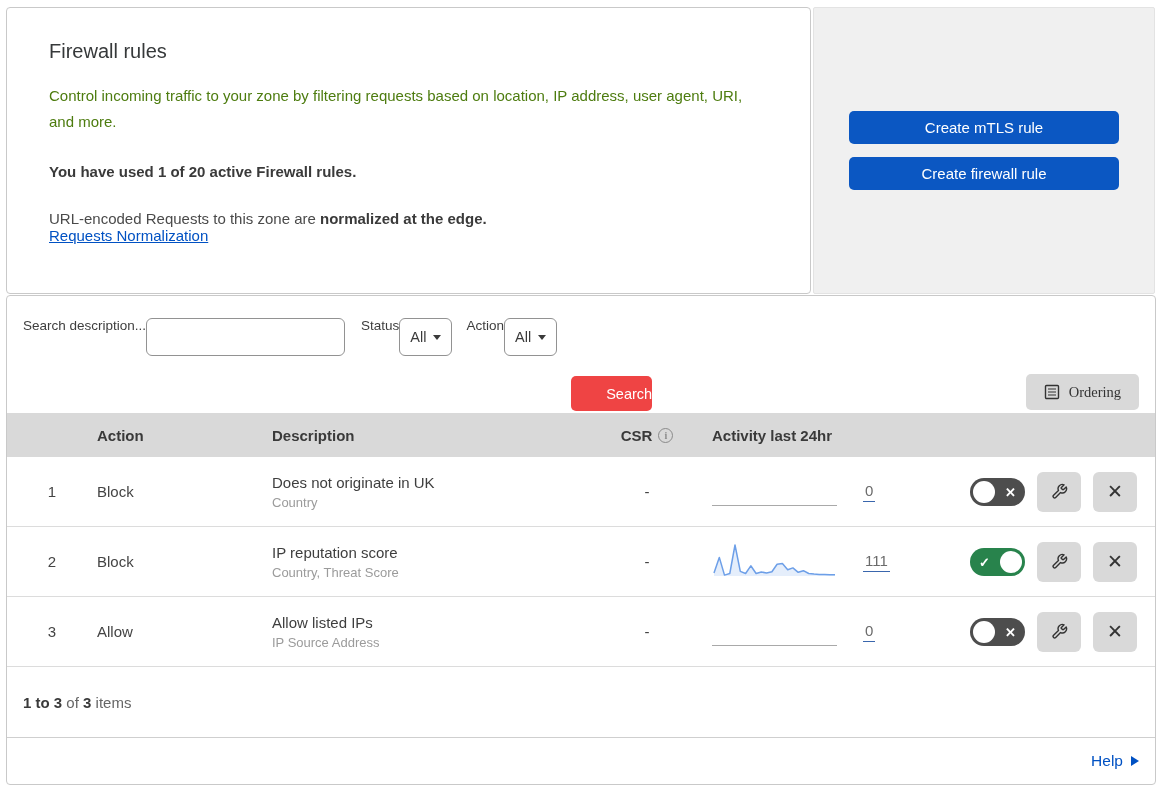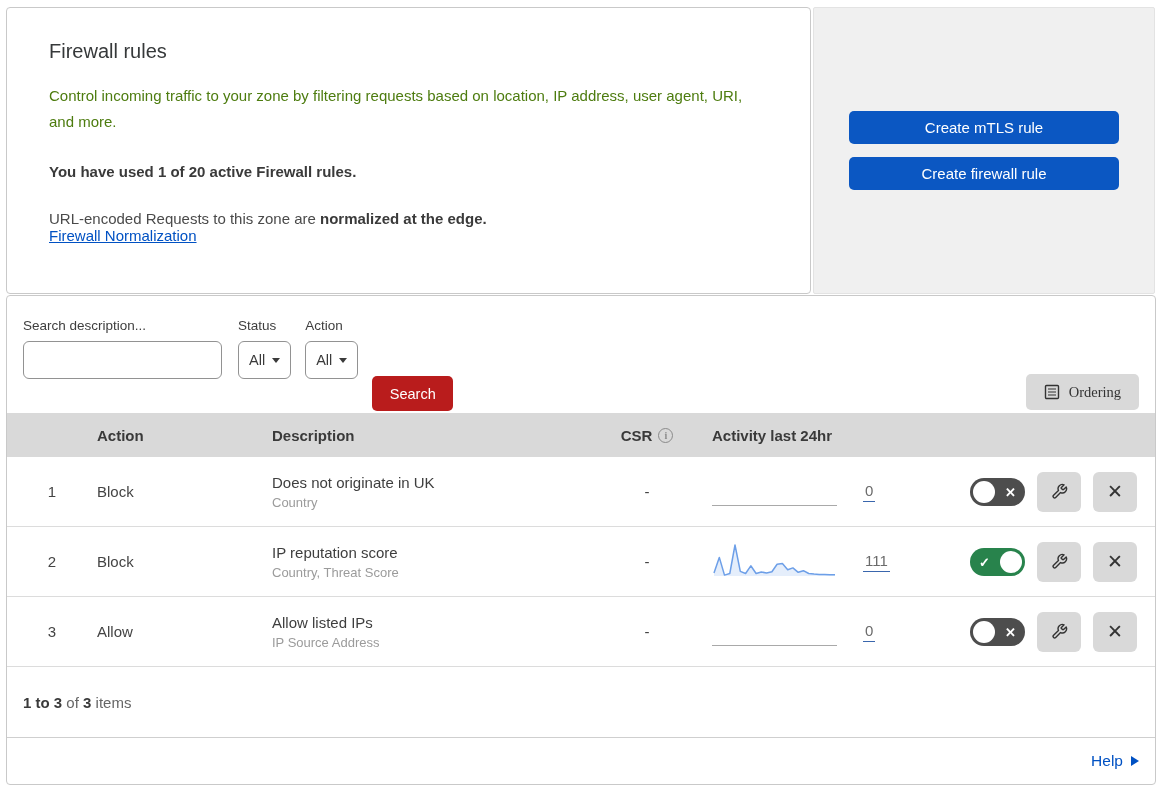--- a/index.html
+++ b/index.html
@@ -20,30 +20,30 @@
                    display:flex; flex-direction:column; align-items:center; justify-content:center; gap:13px; }
   .btn-primary { width:270px; height:33px; background:#0b57c2; border:none; border-radius:5px;
                  color:#fff; font-size:15px; font-family:inherit; cursor:pointer; }
 
   
   .main-card { position:absolute; left:6px; top:295px; width:1150px; height:490px; background:#fff;
                border:1px solid #c9c9c9; border-radius:4px; display:flex; flex-direction:column; overflow:hidden; }
 
   
   .filter-bar { height:117px; display:flex; align-items:flex-start; padding:22px 16px 0 16px; }
-  .filter-group { display:flex; flex-direction:column; margin-right:14px; }
+  .filter-group { display:flex; flex-direction:row; margin-right:14px; }
   .filter-label { font-size:13.5px; color:#3e3e3e; margin-bottom:8px; }
   .search-box { width:199px; height:38px; border:1px solid #929292; border-radius:6px; background:#fff;
                 display:flex; align-items:center; padding:0 10px; }
   .search-box input { border:none; outline:none; flex:1; font-size:14px; font-family:inherit; margin-left:8px; background:transparent; }
   .dropdown { height:38px; border:1px solid #929292; border-radius:6px; background:#fff; display:flex;
               align-items:center; padding:16px 10px; font-size:14.5px; color:#3a3a3a; gap:7px; cursor:pointer; }
   .caret-down { width:0; height:0; border-left:4.5px solid transparent; border-right:4.5px solid transparent; border-top:5.5px solid #3a3a3a; }
-  .btn-search { align-self:flex-end; margin-bottom:2px; width:81px; height:35px; background:#b91c1c; color:#fff;
-                border:none; border-radius:5px; font-size:14.5px; font-family:inherit; cursor:pointer; }
+  .btn-search { align-self:flex-end; margin-bottom:2px; width:81px; height:35px; background:#ef4444; color:#fff;
+                border:none; border-radius:5px; font-size:14.5px; font-family:inherit; cursor:pointer;text-align:right; }
   .filter-spacer { flex:1; }
   .btn-ordering { align-self:flex-end; margin-bottom:3px; height:36px; background:#d9d9d9; border:none; border-radius:5px;
                   display:flex; align-items:center; gap:9px; padding:0 18px; font-size:14.5px; color:#333; font-family:Liberation Serif, serif; cursor:pointer; }
 
   
   .tbl-grid { display:grid; grid-template-columns:90px 175px 325px 100px 225px 1fr; align-items:center; }
   .tbl-header { height:44px; background:#d9d9d9; font-size:15px; font-weight:bold; color:#3a3a3a; }
   .th-csr { display:flex; align-items:center; justify-content:center; gap:6px; }
   .info-icon { width:15px; height:15px; border:1px solid #8a8a8a; border-radius:50%; color:#8a8a8a;
                font-size:10px; display:inline-flex; align-items:center; justify-content:center; font-family:"Liberation Serif",serif; }
@@ -83,21 +83,21 @@
 </style>
 </head>
 <body>
 
 <div class="top-section">
   <div class="intro-card">
     <div class="intro-title">Firewall rules</div>
     <div class="intro-desc">Control incoming traffic to your zone by filtering requests based on location, IP address, user agent, URI, and more.</div>
     <div class="intro-usage">You have used 1 of 20 active Firewall rules.</div>
     <div class="intro-norm"><span>URL-encoded Requests to this zone are </span><b>normalized at the edge.</b></div>
-    <span class="intro-link">Firewall Normalization</span>
+    <span class="intro-link">Requests Normalization</span>
   </div>
   <div class="actions-panel">
     <button class="btn-primary">Create mTLS rule</button>
     <button class="btn-primary">Create firewall rule</button>
   </div>
 </div>
 
 <div class="main-card">
 
   <div class="filter-bar">

